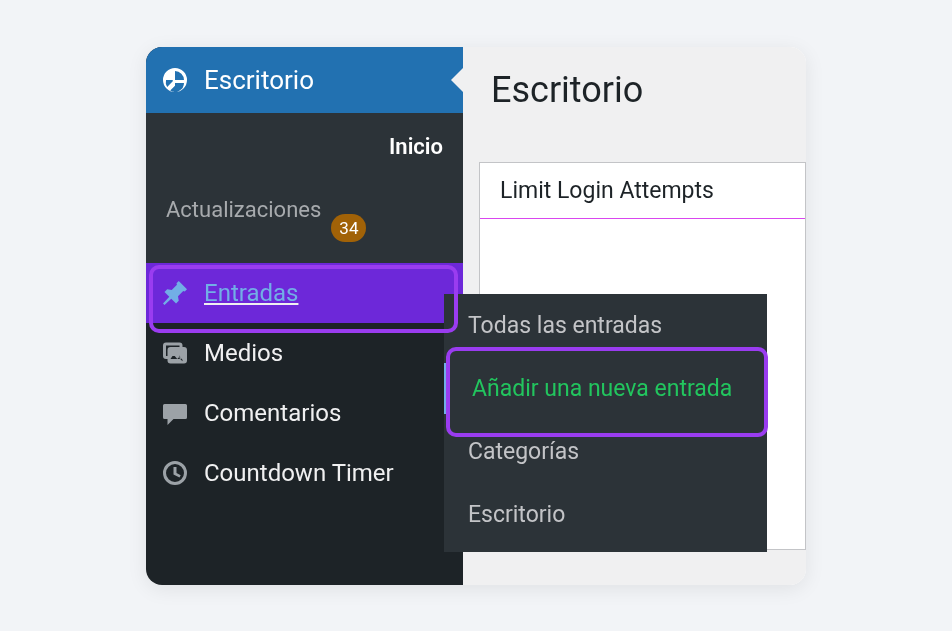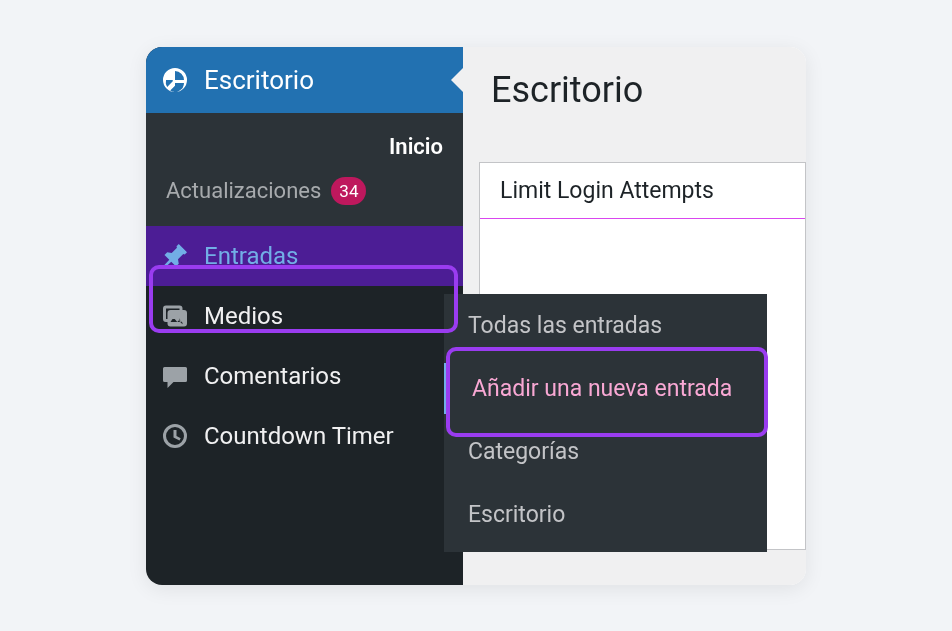--- a/index.html
+++ b/index.html
@@ -85,46 +85,48 @@
       color: #fff;
       font-weight: 600;
       justify-content: flex-end;
     }
     .badge {
       display: inline-flex;
       align-items: center;
       justify-content: center;
       min-width: 34px;
       height: 28px;
-      background: #be185d;
+      background: #a16207;
       color: #fff;
       font-size: 17px;
       font-weight: 400;
       border-radius: 14px;
       margin-left: 10px;
       padding: 0 8px;
+      margin-top: 37px;
     }
     .menu-item {
       display: flex;
       align-items: center;
       padding: 15px 14px;
       font-size: 24px;
       color: #f0f0f1;
       cursor: pointer;
       position: relative;
     }
     .menu-item .icon {
       width: 30px;
       height: 30px;
       margin-right: 14px;
       color: #9ca2a7;
       flex-shrink: 0;
     }
     .menu-item.hovered {
-      background: #4c1d95;
+      background: #6d28d9;
+      text-decoration: underline;
     }
     .menu-item.hovered .label {
       color: #72aee6;
     }
     .menu-item.hovered .icon {
       color: #72aee6;
     }
     .highlight-box {
       position: absolute;
       border: 4px solid #9a3cf0;
@@ -177,21 +179,21 @@
     }
     .flyout-item {
       padding: 16px 24px;
       font-size: 23px;
       color: #c3c4c7;
       cursor: pointer;
       line-height: 1.35;
       position: relative;
     }
     .flyout-item.active {
-      color: #f9a8d4;
+      color: #22c55e;
       padding-left: 28px;
     }
     .flyout-item.active::before {
       content: "";
       position: absolute;
       left: 0;
       top: 6px;
       bottom: 6px;
       width: 5px;
       background: #72aee6;

